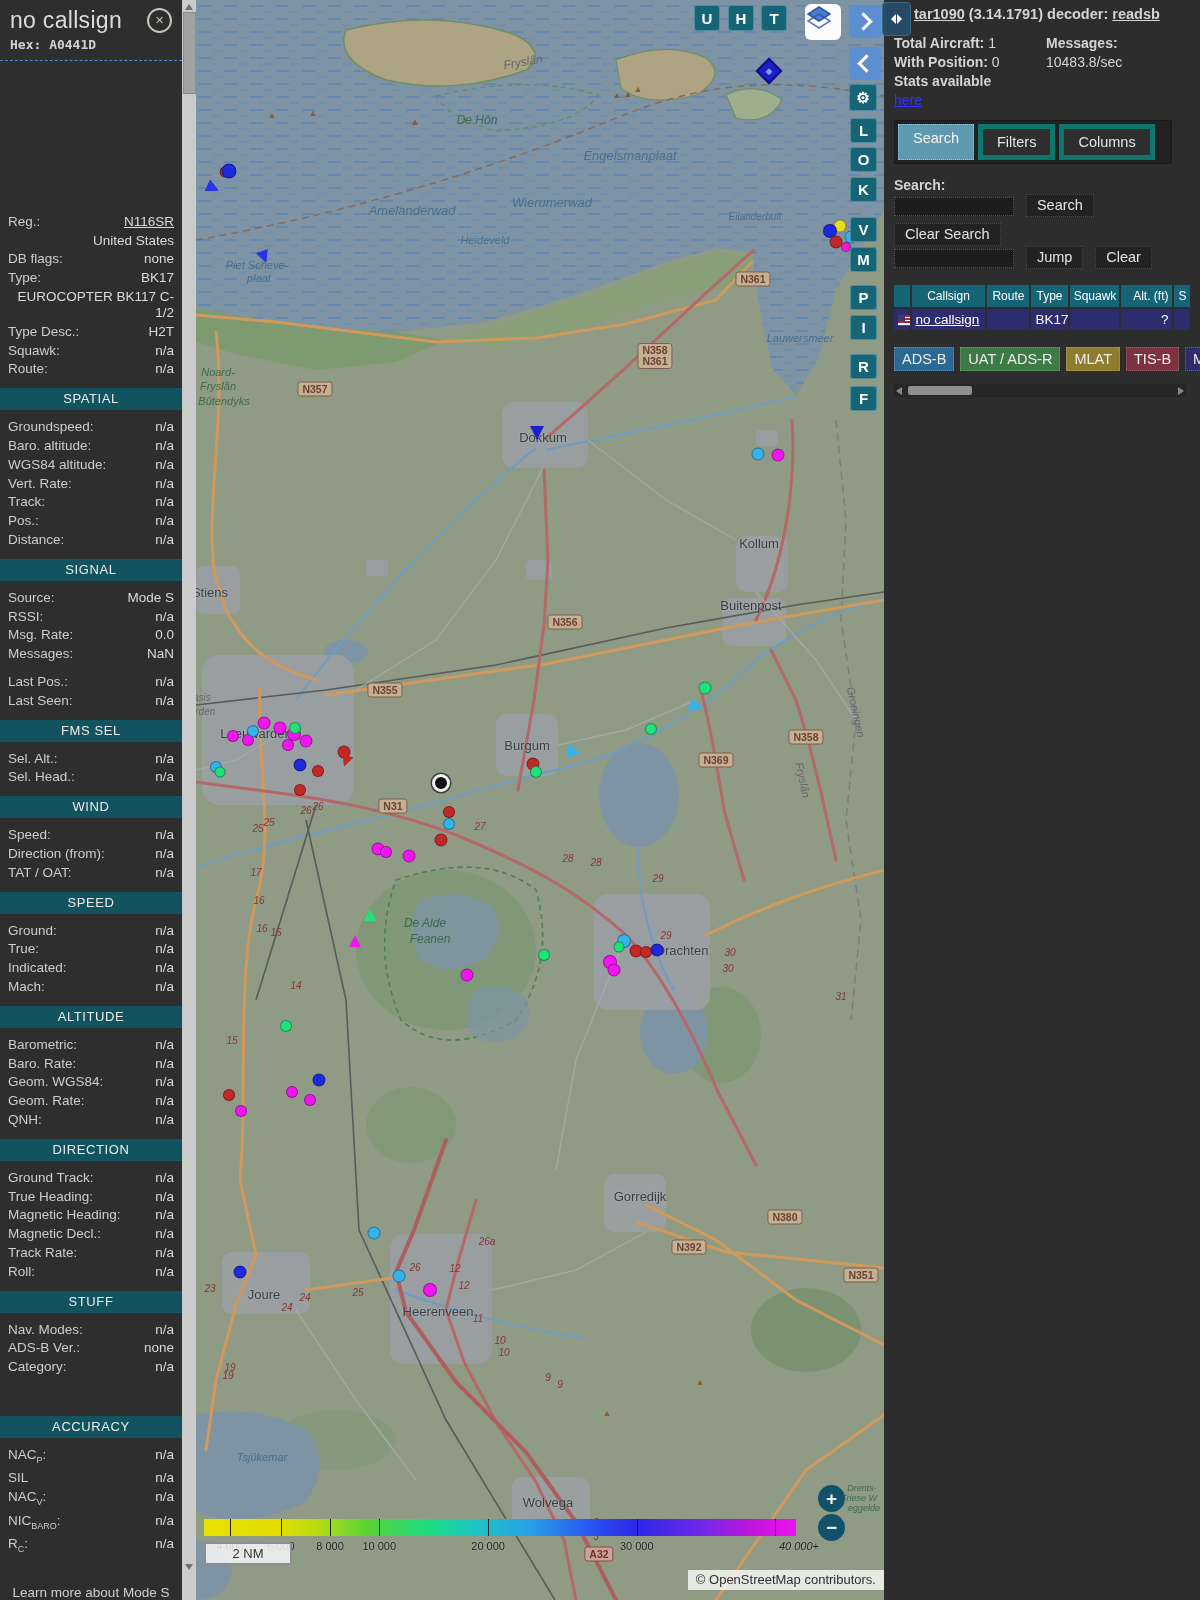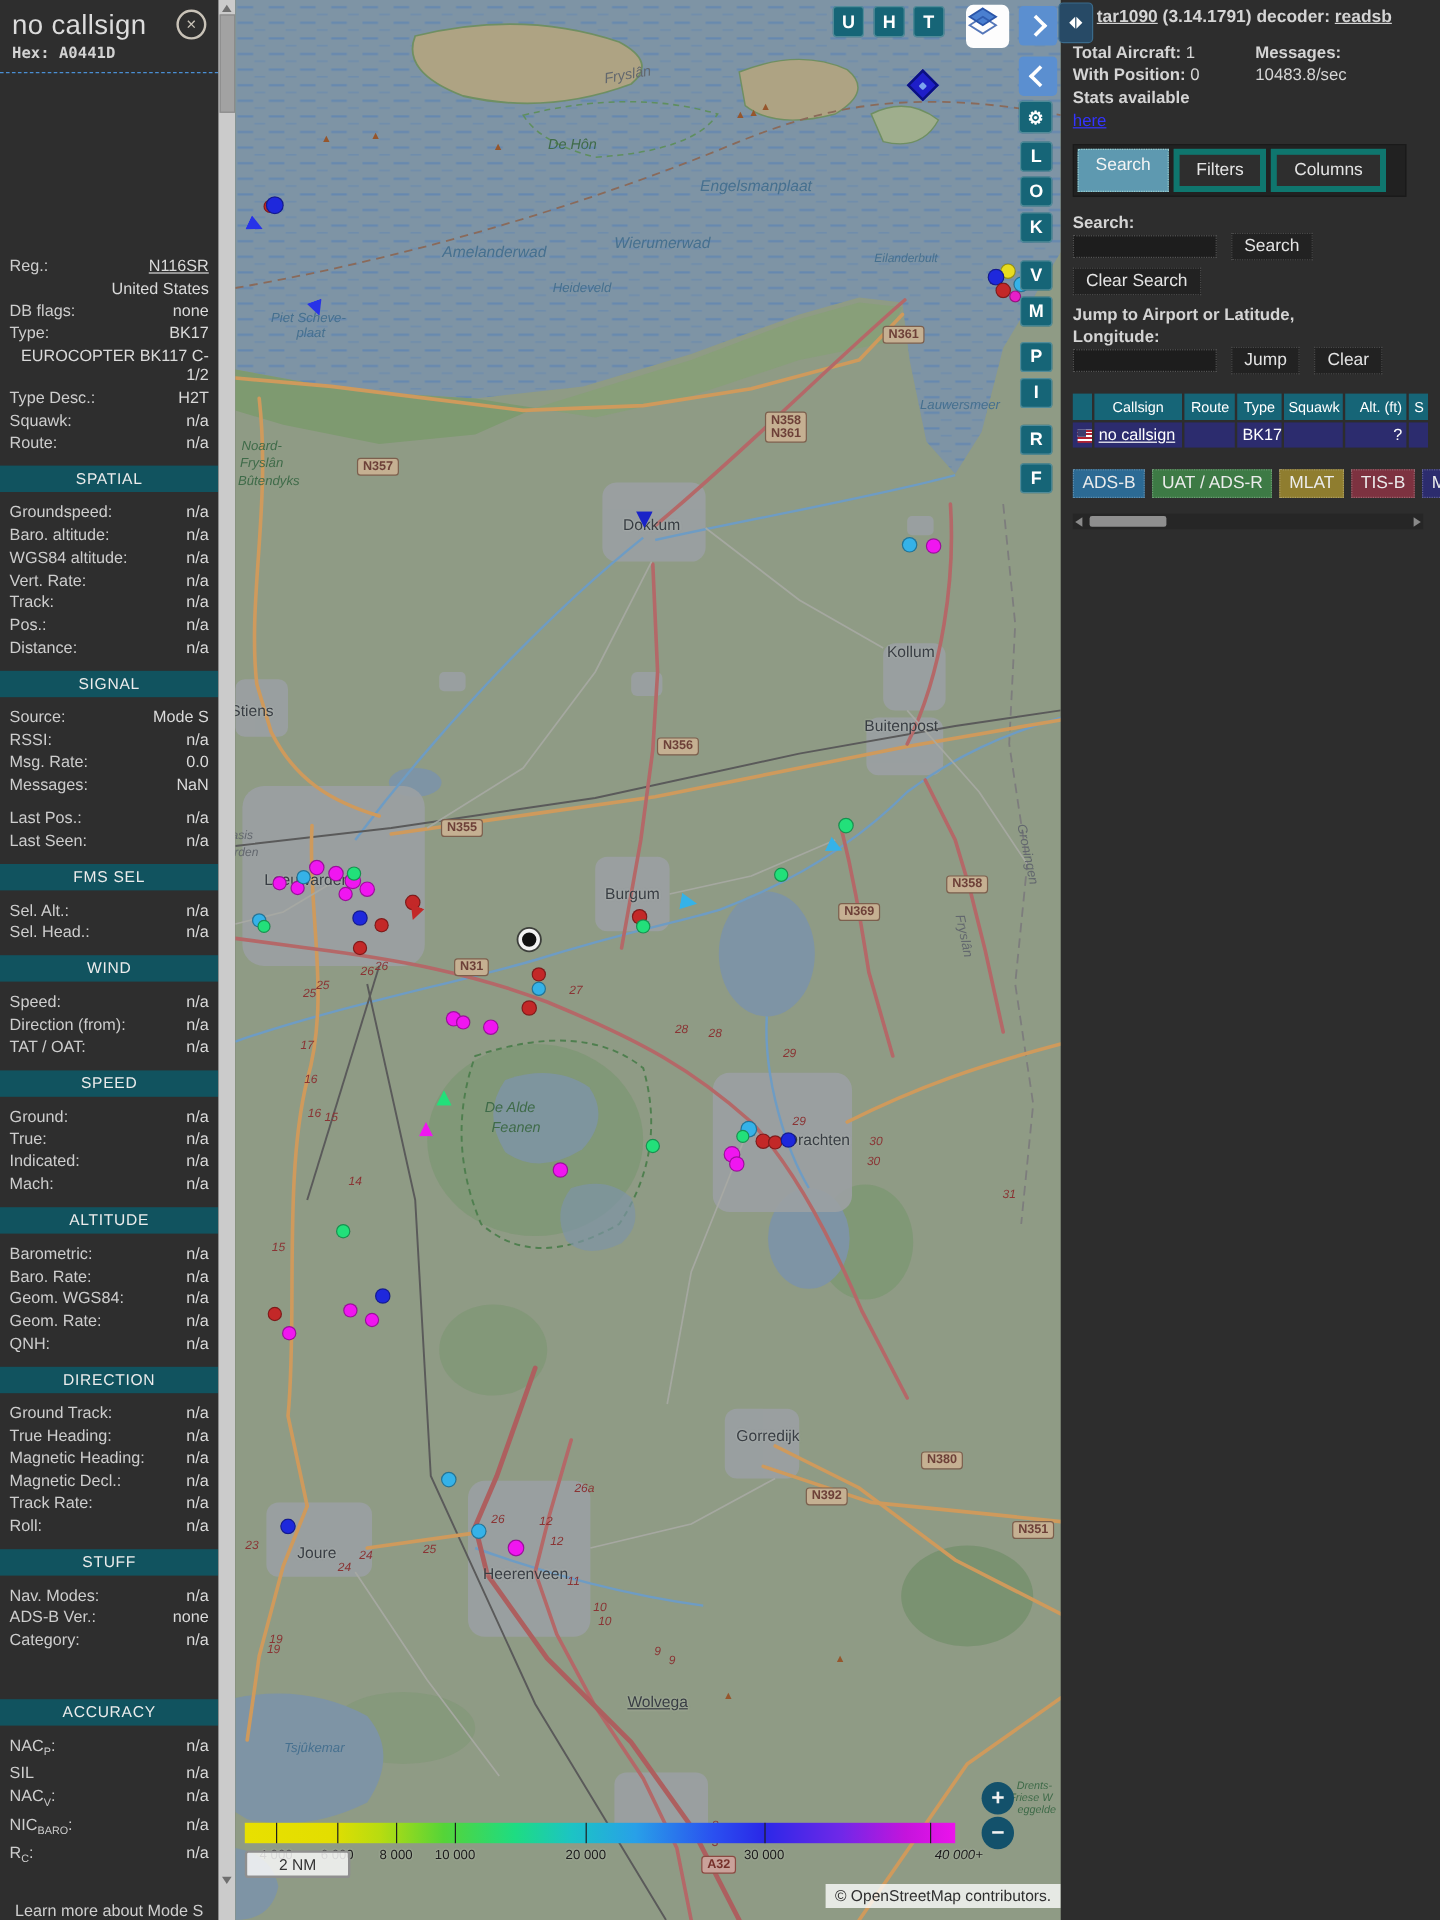--- a/index.html
+++ b/index.html
@@ -460,21 +460,21 @@
         <span class="mlabel lbl-city" style="left: 331px; top: 745px;">Burgum</span>
         <span class="mlabel lbl-boundary" style="left: 660px; top: 712px; font-size: 11px; transform: translate(-50%, -50%) rotate(78deg);">Groningen</span>
         <span class="mlabel lbl-boundary" style="left: 607px; top: 780px; font-size: 11px; transform: translate(-50%, -50%) rotate(78deg);">Fryslân</span>
         <span class="mlabel lbl-nature" style="left: 229px; top: 923px; font-size: 12px;">De Alde</span>
         <span class="mlabel lbl-nature" style="left: 234px; top: 939px; font-size: 12px;">Feanen</span>
         <span class="mlabel lbl-city" style="left: 486px; top: 950px;">Drachten</span>
         <span class="mlabel lbl-city" style="left: 444px; top: 1196px;">Gorredijk</span>
         <span class="mlabel lbl-city" style="left: 68px; top: 1294px;">Joure</span>
         <span class="mlabel lbl-city" style="left: 242px; top: 1311px;">Heerenveen</span>
         <span class="mlabel lbl-sea" style="left: 66px; top: 1457px; font-size: 11px;">Tsjûkemar</span>
-        <span class="mlabel lbl-city" style="left: 352px; top: 1418px; text-decoration: underline;">Wolvega</span>
+        <span class="mlabel lbl-city" style="left: 352px; top: 1502px;">Wolvega</span>
         <span class="mlabel lbl-nature" style="left: 666px; top: 1488px; font-size: 9px;">Drents-</span>
         <span class="mlabel lbl-nature" style="left: 663px; top: 1498px; font-size: 9px;">Friese W</span>
         <span class="mlabel lbl-nature" style="left: 668px; top: 1508px; font-size: 9px;">eggelde</span>
         <div class="shield" style="left: 557px; top: 279px;">N361</div>
         <div class="shield" style="left: 459px; top: 356px;">N358
 N361</div>
         <div class="shield" style="left: 119px; top: 389px;">N357</div>
         <div class="shield" style="left: 369px; top: 622px;">N356</div>
         <div class="shield" style="left: 189px; top: 690px;">N355</div>
         <div class="shield" style="left: 520px; top: 760px;">N369</div>
@@ -683,21 +683,20 @@
           <div class="tab">Filters</div>
           <div class="tab">Columns</div>
         </div>
 
       <div class="srch-lbl">Search:</div>
       <div>
         <input class="inp" style="">
         <span class="pbtn">Search</span>
       </div>
       <div><span class="pbtn nml">Clear Search</span></div>
-      <div class="jump-lbl" style="width:230px;">Jump to Airport or Latitude, Longitude:</div>
       <div>
         <input class="inp" style="">
         <span class="pbtn">Jump</span>
         <span class="pbtn">Clear</span>
       </div>
 
       <div id="actable">
           <div class="thcell c0"></div>
           <div class="thcell c1">Callsign</div>
           <div class="thcell c2">Route</div>

